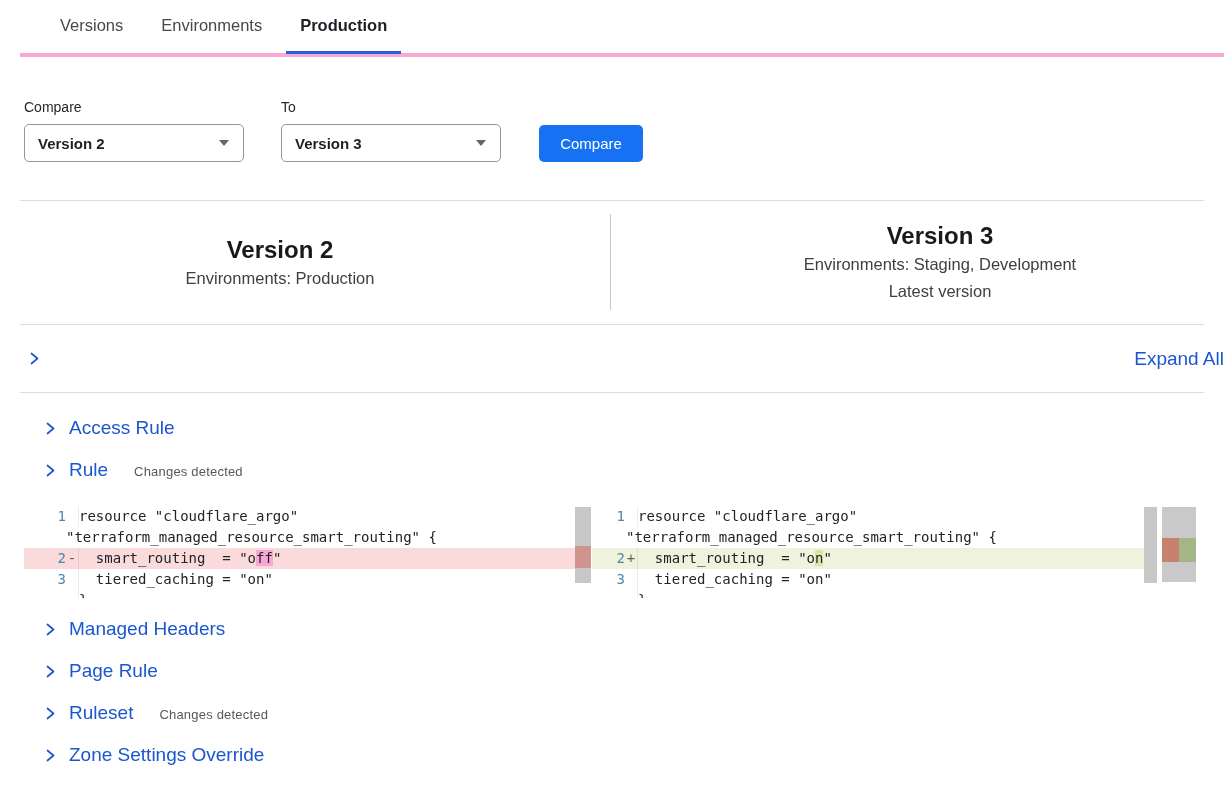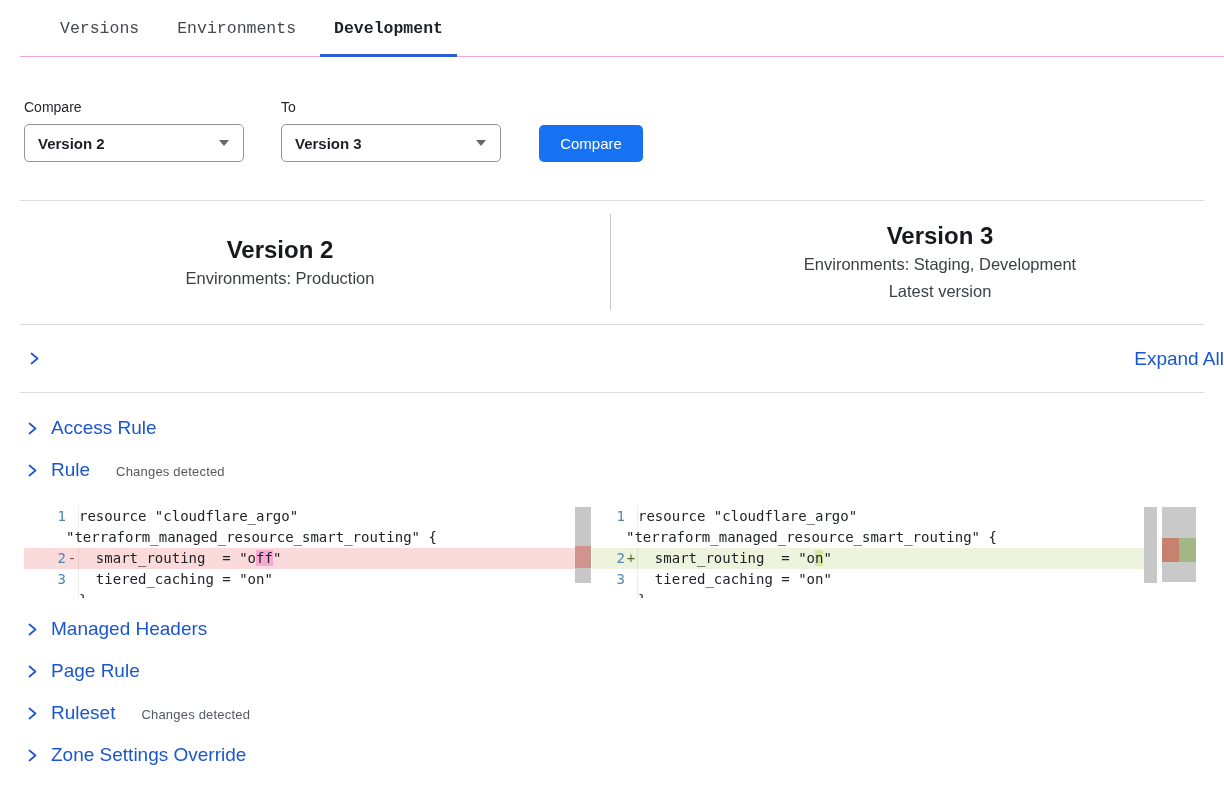--- a/index.html
+++ b/index.html
@@ -1,21 +1,21 @@
 <!DOCTYPE html>
 <html><head>
 <meta charset="utf-8">
 <style>
   * { margin:0; padding:0; box-sizing:border-box; }
   html,body { width:1224px; height:788px; background:#ffffff; overflow:hidden;
               font-family:"Liberation Sans","DejaVu Sans",sans-serif; color:#1f2227; }
 
   
   .tabbar { display:flex; align-items:flex-end; padding-left:26px; margin-left:20px;
-            border-bottom:1px solid #f9a8d4; height:57px;font-family:Liberation Mono, monospace; }
+            border-bottom:4px solid #f9a8d4; height:57px; }
   .tab { font-size:16.5px; color:#45484e; padding:0 14px 16px 14px; margin-right:10px;
          border-bottom:3px solid transparent; margin-bottom:-1px; cursor:pointer; }
   .tab.active { color:#1d2025; font-weight:bold; border-bottom-color:#2b5ed9; }
 
   
   .filters { display:flex; align-items:flex-end; padding:14px 0 0 24px; }
   .field { display:flex; flex-direction:column; }
   .field-label { font-size:14px; color:#24272c; margin-bottom:9px; }
   .select { width:220px; height:38px; border:1px solid #92959b; border-radius:5px;
             background:#fff; display:flex; align-items:center; justify-content:space-between;
@@ -39,21 +39,21 @@
   .vh-title { font-size:24px; font-weight:bold; color:#17191c; line-height:31px; }
   .vh-sub { font-size:16.5px; color:#3c3f44; line-height:27px; }
   .vh-divider { position:absolute; left:610px; top:13px; height:96px; width:1px; background:#c6c6c6; }
 
   
   .expand-row { display:flex; align-items:center; height:67px; padding-left:28px; cursor:pointer;justify-content:space-between; }
   .chev { flex:0 0 auto; margin-right:12px; display:block; }
 
   
   .sections { margin-top:14px; }
-  .section-row { display:flex; align-items:center; height:42px; padding-left:26px; cursor:pointer; }
+  .section-row { display:flex; align-items:center; height:42px; padding-left:44px; cursor:pointer; }
   .section-label { font-size:19px; color:#1a56cf; }
   .section-badge { font-size:13px; color:#55585d; margin-left:26px; padding-top:3px; letter-spacing:.2px; }
 
   
   .diff { display:flex; margin:15px 27px 10px 24px; height:92px; overflow:hidden;
           font-family:"DejaVu Sans Mono","Liberation Mono",monospace; font-size:14px;
           line-height:21px; color:#202328; }
   .pane { position:relative; }
   .pane-left  { width:568px; }
   .pane-right { width:605px; }
@@ -82,21 +82,21 @@
   .map-blocks { position:absolute; top:31px; left:0; width:100%; height:24px; display:flex; }
   .map-red   { width:50%; background:#c8806f; }
   .map-green { width:50%; background:#a2b785; }
 </style>
 </head>
 <body>
 
 <div class="tabbar">
   <div class="tab">Versions</div>
   <div class="tab">Environments</div>
-  <div class="tab active">Development</div>
+  <div class="tab active">Production</div>
 </div>
 
 <div class="filters">
   <div class="field">
     <div class="field-label">Compare</div>
     <div class="select">
       <span class="select-value">Version 2</span>
       <span class="caret"></span>
     </div>
   </div>

